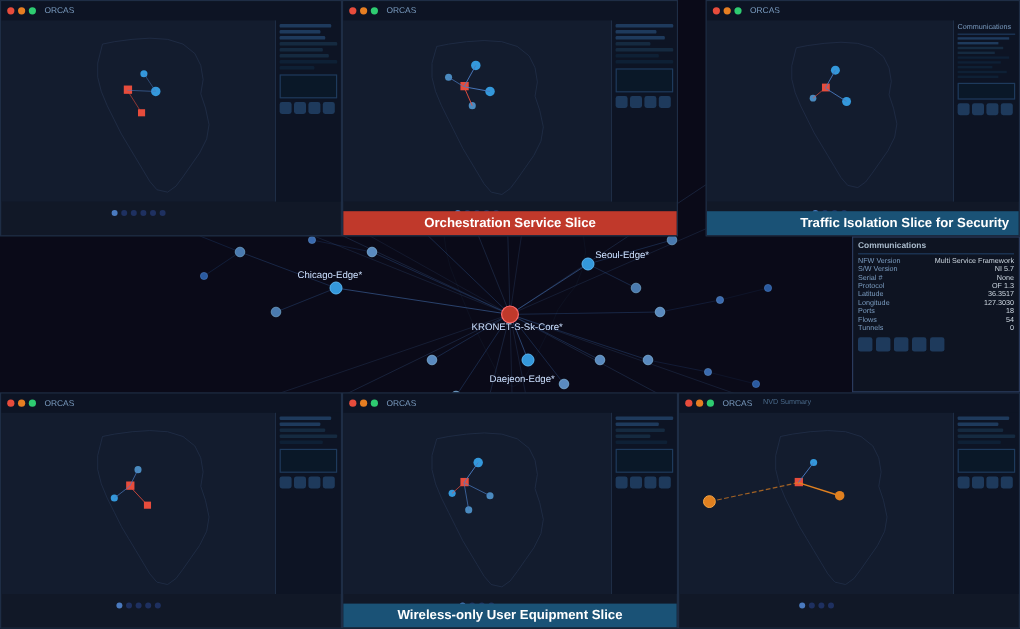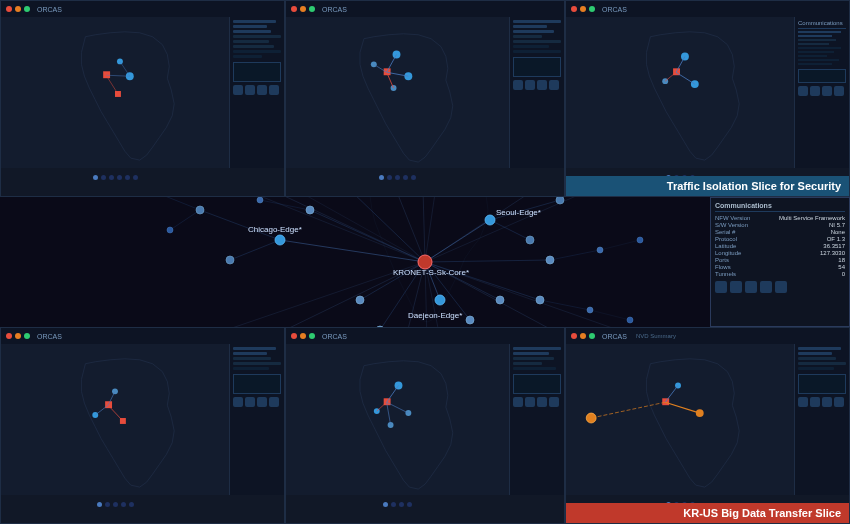--- a/index.html
+++ b/index.html
@@ -224,23 +224,24 @@
         <div style="width:10px;height:10px;background:#1e3a5c;border-radius:2px;"></div>
       </div>
     </div>
     <div style="position:absolute;bottom:16px;left:0;right:55px;display:flex;justify-content:center;gap:3px;">
       <div style="width:5px;height:5px;border-radius:50%;background:#4a7abf;"></div>
       <div style="width:5px;height:5px;border-radius:50%;background:#1e3060;"></div>
       <div style="width:5px;height:5px;border-radius:50%;background:#1e3060;"></div>
       <div style="width:5px;height:5px;border-radius:50%;background:#1e3060;"></div>
       <div style="width:5px;height:5px;border-radius:50%;background:#1e3060;"></div>
     </div>
-  </div>
-
-  <div style="position:absolute;top:0;right:0;width:285px;height:197px;background:#111827;border:1px solid #1e2d45;z-index:10;overflow:hidden;">
+    <div style="position:absolute;bottom:0;left:0;right:0;background:#c0392b;padding:4px 8px;font-size:11px;font-weight:bold;color:#fff;text-align:center;">Orchestration Service Slice</div>
+  </div>
+
+  <div style="position:absolute;top:0;right:0;width:262px;height:197px;background:#111827;border:1px solid #1e2d45;z-index:10;overflow:hidden;">
     <div style="height:16px;background:#0d1424;display:flex;align-items:center;padding:0 5px;gap:3px;">
       <div style="width:6px;height:6px;border-radius:50%;background:#e74c3c;"></div>
       <div style="width:6px;height:6px;border-radius:50%;background:#e67e22;"></div>
       <div style="width:6px;height:6px;border-radius:50%;background:#2ecc71;"></div>
       <span style="font-size:7px;color:#7a9bbf;margin-left:4px;">ORCAS</span>
     </div>
     <div style="position:absolute;top:16px;left:0;right:55px;bottom:28px;background:#131c2e;overflow:hidden;">
       <svg width="100%" height="100%" viewBox="0 0 220 153">
         <path d="M80,20 L90,18 L105,16 L120,15 L135,16 L148,20 L158,28 L163,38 L165,50 L163,62 L167,74 L170,88 L168,100 L162,112 L155,122 L148,132 L142,140 L135,145 L126,143 L120,136 L114,126 L108,116 L102,106 L96,96 L90,84 L84,72 L79,60 L76,48 L76,36 Z" fill="none" stroke="#2a3a5a" stroke-width="0.7" opacity="0.6"></path>
         <rect x="103" y="52" width="7" height="7" fill="#e74c3c"></rect>
@@ -403,20 +404,21 @@
         <div style="width:10px;height:10px;background:#1e3a5c;border-radius:2px;"></div>
         <div style="width:10px;height:10px;background:#1e3a5c;border-radius:2px;"></div>
       </div>
     </div>
     <div style="position:absolute;bottom:16px;left:0;right:55px;display:flex;justify-content:center;gap:3px;">
       <div style="width:5px;height:5px;border-radius:50%;background:#4a7abf;"></div>
       <div style="width:5px;height:5px;border-radius:50%;background:#1e3060;"></div>
       <div style="width:5px;height:5px;border-radius:50%;background:#1e3060;"></div>
       <div style="width:5px;height:5px;border-radius:50%;background:#1e3060;"></div>
     </div>
+    <div style="position:absolute;bottom:0;left:0;right:0;background:#1a5276;padding:4px 8px;font-size:11px;font-weight:bold;color:#fff;text-align:center;">Wireless-only User Equipment Slice</div>
   </div>
 
   <div style="position:absolute;bottom:0;right:0;width:285px;height:197px;background:#111827;border:1px solid #1e2d45;z-index:10;overflow:hidden;">
     <div style="height:16px;background:#0d1424;display:flex;align-items:center;padding:0 5px;gap:3px;">
       <div style="width:6px;height:6px;border-radius:50%;background:#e74c3c;"></div>
       <div style="width:6px;height:6px;border-radius:50%;background:#e67e22;"></div>
       <div style="width:6px;height:6px;border-radius:50%;background:#2ecc71;"></div>
       <span style="font-size:7px;color:#7a9bbf;margin-left:4px;">ORCAS</span>
       <span style="font-size:6px;color:#4a6a8a;margin-left:6px;">NVD Summary</span>
     </div>
@@ -447,16 +449,15 @@
         <div style="width:10px;height:10px;background:#1e3a5c;border-radius:2px;"></div>
         <div style="width:10px;height:10px;background:#1e3a5c;border-radius:2px;"></div>
       </div>
     </div>
     <div style="position:absolute;bottom:16px;left:0;right:55px;display:flex;justify-content:center;gap:3px;">
       <div style="width:5px;height:5px;border-radius:50%;background:#4a7abf;"></div>
       <div style="width:5px;height:5px;border-radius:50%;background:#1e3060;"></div>
       <div style="width:5px;height:5px;border-radius:50%;background:#1e3060;"></div>
       <div style="width:5px;height:5px;border-radius:50%;background:#1e3060;"></div>
     </div>
-    <div style="position:absolute;bottom:0;left:0;right:0;background:#c0392b;padding:4px 8px;font-size:11px;font-weight:bold;color:#fff;text-align:right;">KR-US Big Data Transfer Slice</div>
   </div>
 
 </div>
 
 </body></html>

